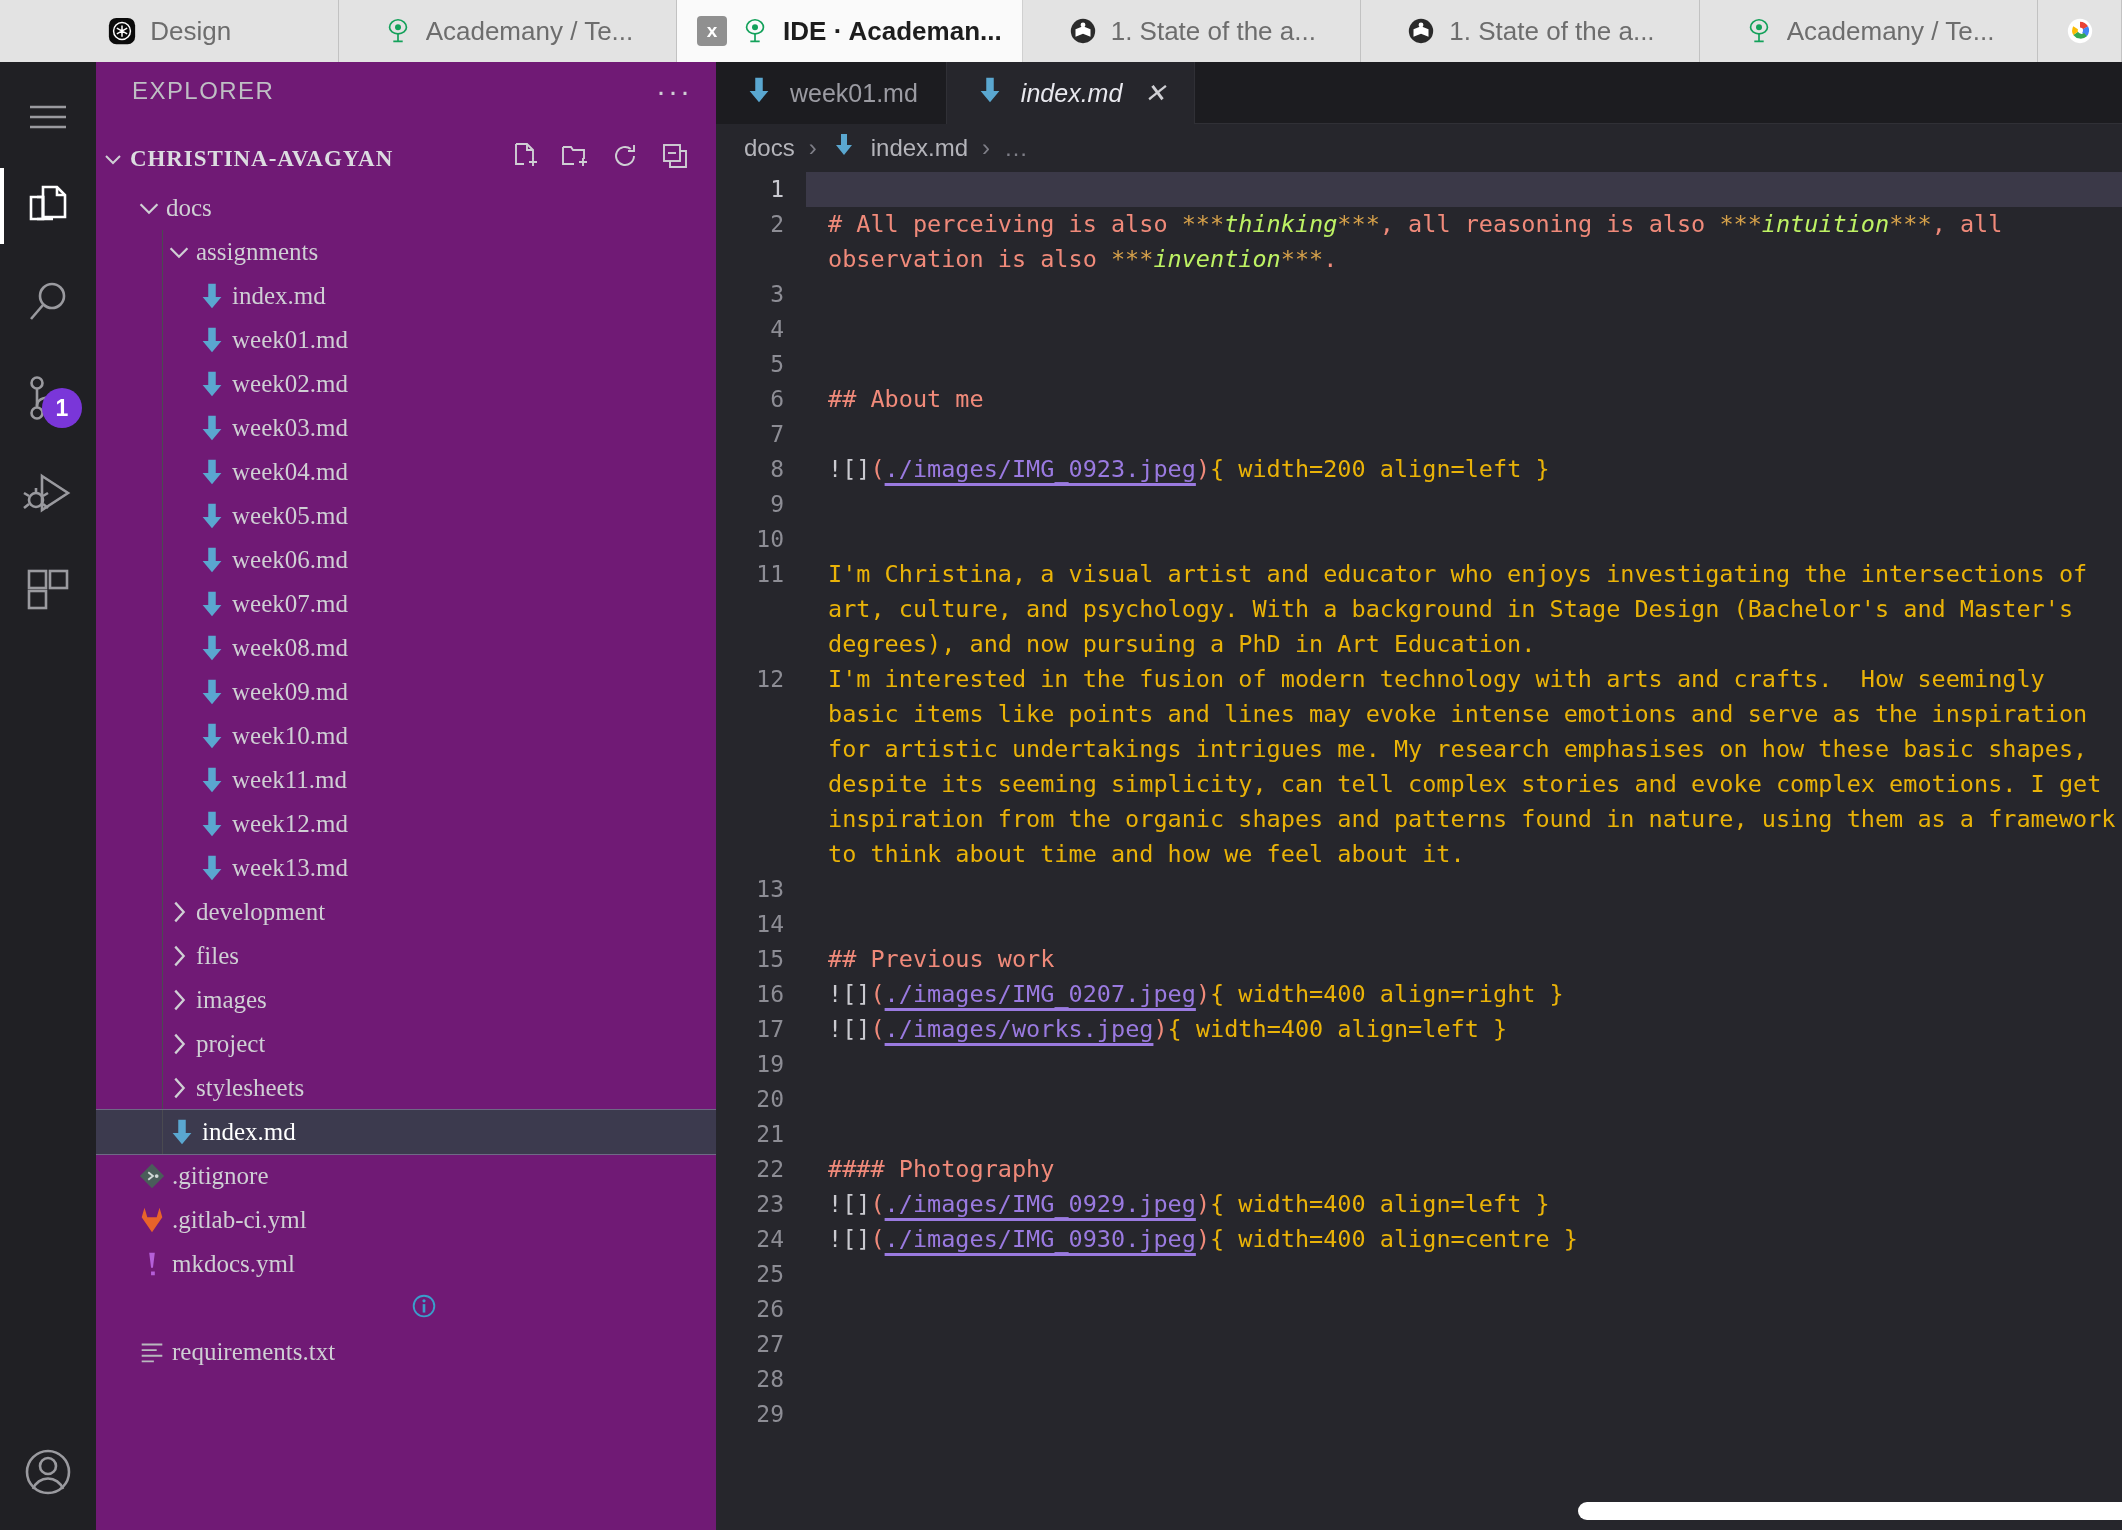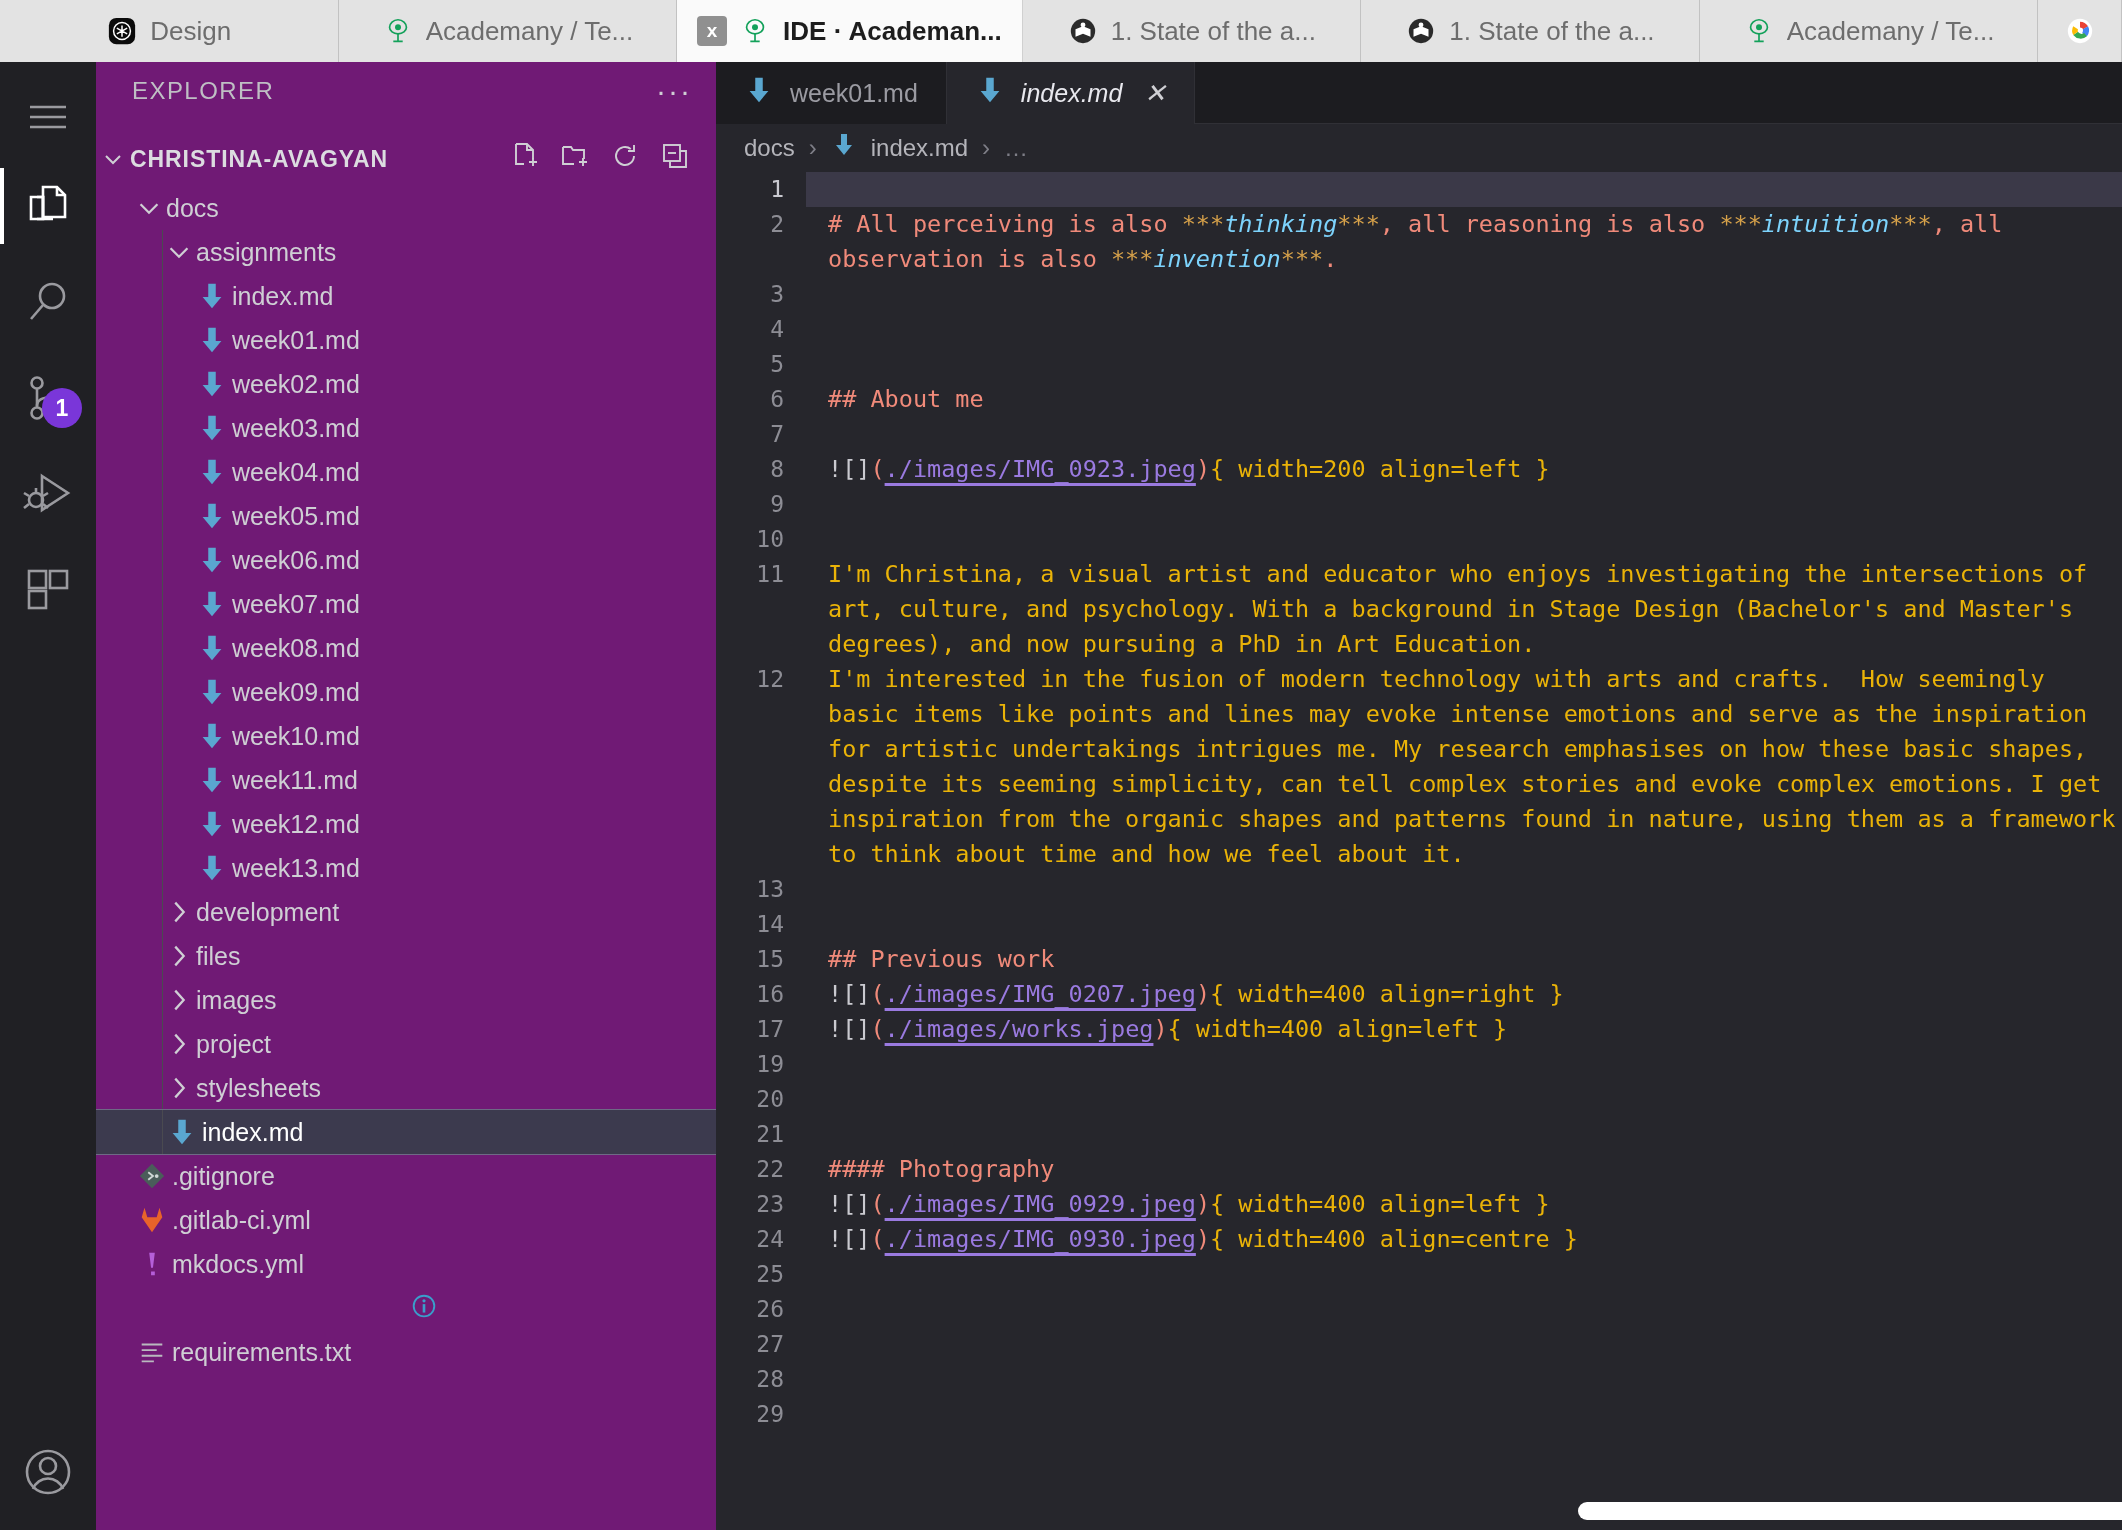--- a/index.html
+++ b/index.html
@@ -89,21 +89,21 @@
     overflow: hidden;
   }
   .sidebar-title {
     height: 58px;
     display: flex; align-items: center;
     padding: 0 24px 0 36px;
     color: #bfbfc4; font-size: 24px; letter-spacing: 0.06em;
   }
   .sidebar-title .dots { margin-left: auto; font-size: 30px; color: #cfcfd4; letter-spacing: 2px; }
 
-  .tree { flex: 1; overflow: hidden; padding-top: 12px; }
+  .tree { flex: 1; overflow: hidden; padding-top: 12px; font-family: Liberation Serif, serif; }
   .row {
     height: 44px; display: flex; align-items: center;
     color: #cfcfd4; font-size: 25px; white-space: nowrap;
     position: relative;
   }
   .row.root { font-weight: 700; font-size: 23px; letter-spacing: 0.04em; color: #dcdce0; height: 54px; }
   .row .chev {
     width: 34px; flex: 0 0 34px; display: flex; align-items: center; justify-content: center;
     color: #cfcfd4;
   }
@@ -155,21 +155,21 @@
     color: #8d8d95; padding-right: 22px;
     font-family: "DejaVu Sans Mono", monospace; font-size: 23px;
     user-select: none;
   }
   .ctext { flex: 1; padding-left: 22px; color: #cacad0; white-space: pre-wrap; word-break: normal; }
   .codeline.cursorline .ctext { background: #3b3948; min-height: 35px; }
   .codeline.cursorline .gutter { color: #c9c9d0; }
 
   .md-h { color: #f08a7a; }
   .md-bold-mark { color: #d6a14a; }
-  .md-em { color: #7dd3fc; font-style: italic; }
+  .md-em { color: #bef264; font-style: italic; }
   .md-paren { color: #f08a7a; }
   .md-link { color: #9a7ae0; text-decoration: underline; text-decoration-color: #9a7ae0; text-underline-offset: 6px; text-decoration-thickness: 3px; }
   .md-attr { color: #eab308; }
   .md-bang { color: #cacad0; }
 
   .hscroll {
     position: absolute; left: 862px; bottom: 10px;
     width: 620px; height: 18px;
     background: #ffffff; border-radius: 9px;
   }

